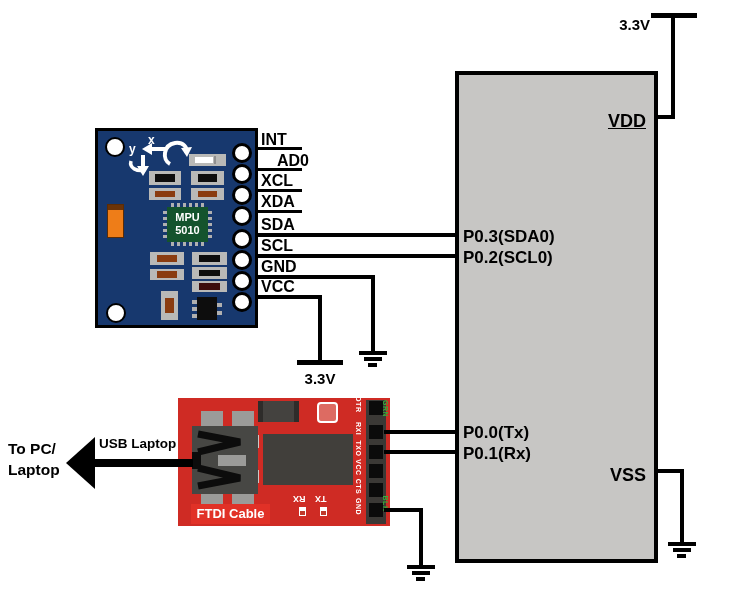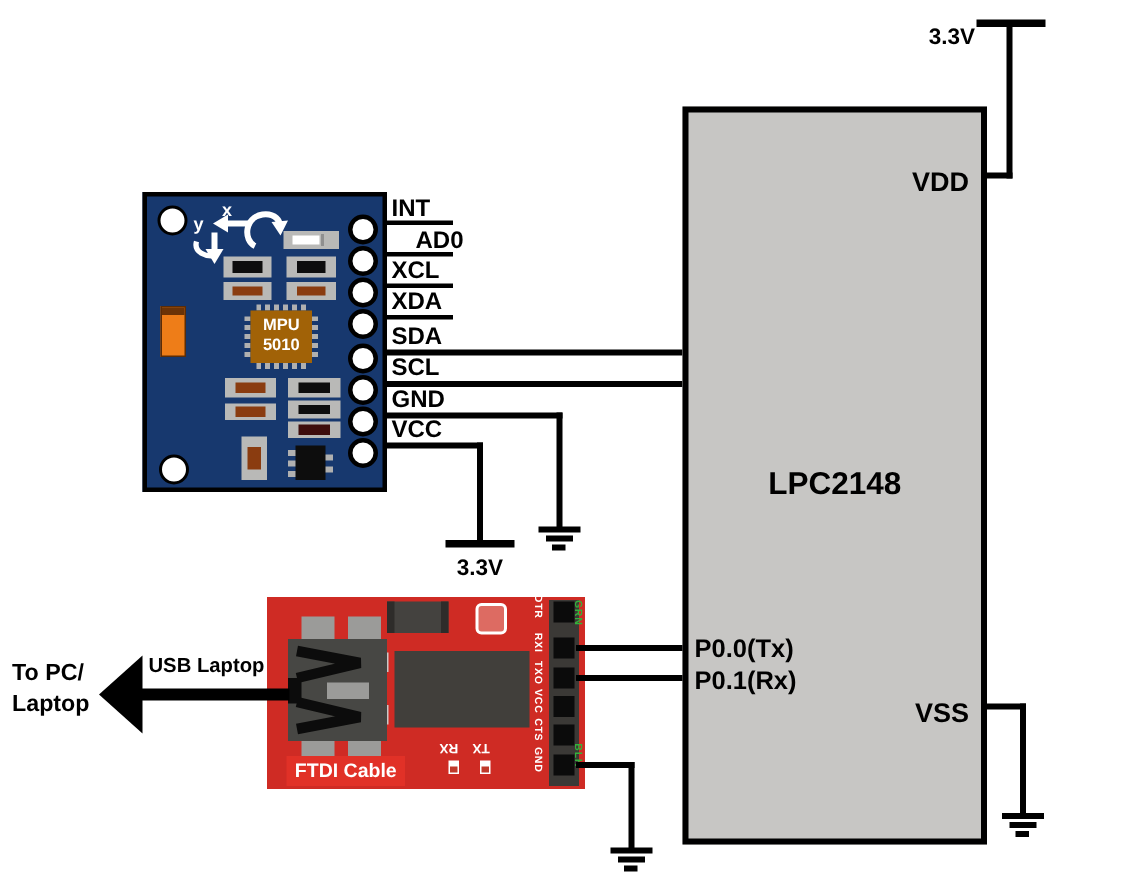--- a/index.html
+++ b/index.html
@@ -67,21 +67,21 @@
 
     <div class="abs" style="left:9px;top:73px;width:15px;height:32px;background:#ee7d18;border:1px solid #5b2c06;">
       <div class="abs" style="left:0;top:0;width:100%;height:5px;background:#6b3307;"></div>
     </div>
 
     <div class="abs" style="left:69px;top:76px;width:41px;height:35px;">
       <div class="abs" style="left:4px;top:-4px;width:33px;height:4px;background:repeating-linear-gradient(90deg,#b0b0b0 0 3px,transparent 3px 6px);"></div>
       <div class="abs" style="left:4px;top:35px;width:33px;height:4px;background:repeating-linear-gradient(90deg,#b0b0b0 0 3px,transparent 3px 6px);"></div>
       <div class="abs" style="left:-4px;top:4px;width:4px;height:27px;background:repeating-linear-gradient(0deg,#b0b0b0 0 3px,transparent 3px 6px);"></div>
       <div class="abs" style="left:41px;top:4px;width:4px;height:27px;background:repeating-linear-gradient(0deg,#b0b0b0 0 3px,transparent 3px 6px);"></div>
-      <div class="abs" style="left:0;top:0;width:100%;height:100%;background:#a16207;color:#fff;font-size:11px;font-weight:bold;text-align:center;line-height:13px;padding-top:4px;box-sizing:border-box;">
+      <div class="abs" style="left:0;top:0;width:100%;height:100%;background:#14532d;color:#fff;font-size:11px;font-weight:bold;text-align:center;line-height:13px;padding-top:4px;box-sizing:border-box;">
         <div>MPU</div>
         <div>5010</div>
       </div>
     </div>
 
     <div class="cap" style="left:52px;top:121px;width:34px;height:13px;">
         <div class="inner" style="background:#8a3c10;"></div>
       </div>
     <div class="cap" style="left:52px;top:138px;width:34px;height:11px;">
         <div class="inner" style="background:#8a3c10;"></div>
@@ -142,24 +142,25 @@
     <div class="gbar" style="left:364px;top:357px;width:18px;"></div>
     <div class="gbar" style="left:368px;top:363px;width:9px;"></div>
   </div>
 
   <div class="wire" style="left:257px;top:295px;width:65px;height:4px;"></div>
   <div class="wire" style="left:318px;top:295px;width:4px;height:67px;"></div>
   <div class="wire" style="left:297px;top:360px;width:46px;height:5px;"></div>
   <div class="lbl" style="left:297px;top:370px;width:46px;text-align:center;font-size:15px;">3.3V</div>
 
   <div class="lpc">
-    <div class="lbl" style="left:0;top:236px;width:195px;text-align:center;font-size:21px;">LPC2148</div>
+    <div class="lbl" style="left:4px;top:152px;font-size:17px;">P0.3(SDA0)</div>
+    <div class="lbl" style="left:4px;top:173px;font-size:17px;">P0.2(SCL0)</div>
     <div class="lbl" style="left:4px;top:348px;font-size:17px;">P0.0(Tx)</div>
     <div class="lbl" style="left:4px;top:369px;font-size:17px;">P0.1(Rx)</div>
-    <div class="lbl" style="right:8px;top:36px;font-size:18px;">VDD</div>
+    <div class="lbl" style="right:8px;top:36px;font-size:18px;text-decoration:underline;">VDD</div>
     <div class="lbl" style="right:8px;top:390px;font-size:18px;">VSS</div>
   </div>
 
   <div class="wire" style="left:657px;top:115px;width:18px;height:4px;"></div>
   <div class="wire" style="left:671px;top:15px;width:4px;height:104px;"></div>
   <div class="wire" style="left:651px;top:13px;width:46px;height:5px;"></div>
   <div class="lbl" style="left:608px;top:16px;width:42px;text-align:right;font-size:15px;">3.3V</div>
 
   <div class="wire" style="left:657px;top:469px;width:27px;height:4px;"></div>
   <div class="wire" style="left:680px;top:469px;width:4px;height:74px;"></div>

